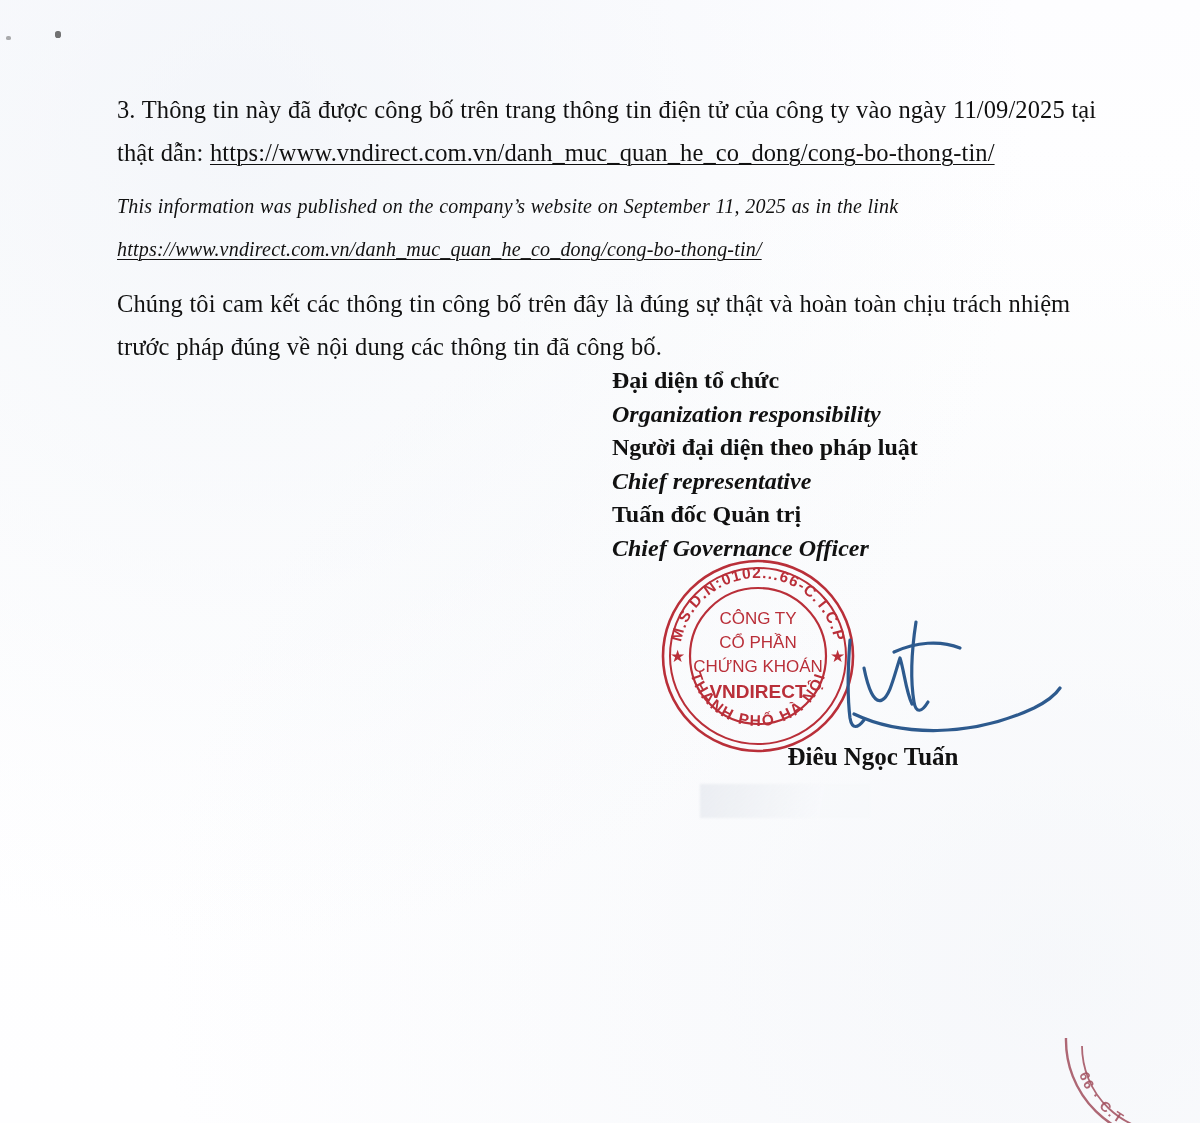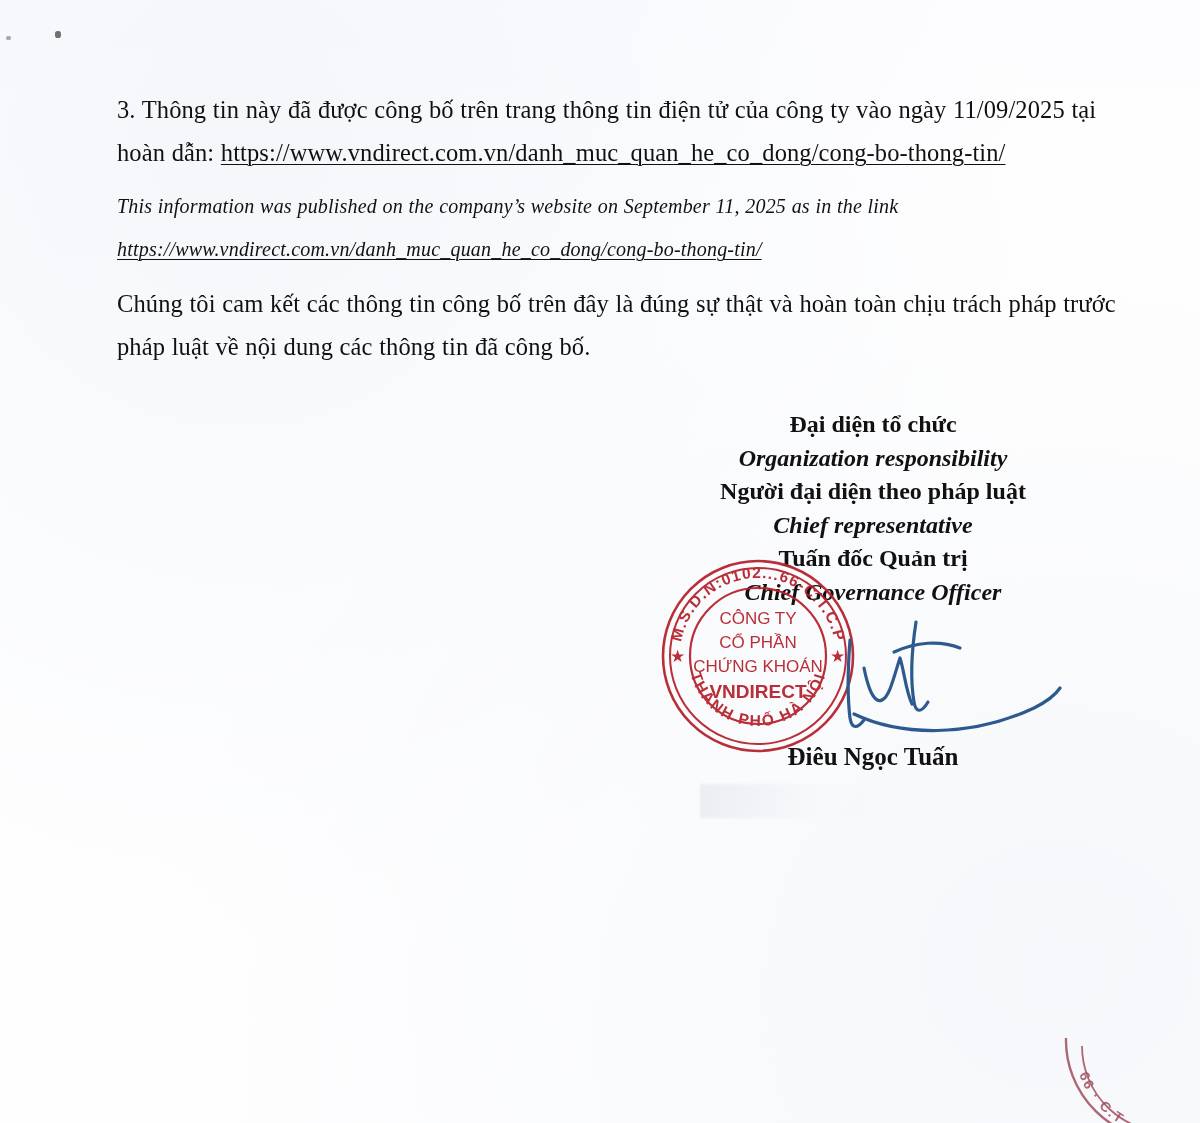--- a/index.html
+++ b/index.html
@@ -67,23 +67,23 @@
     text-underline-offset: 3px;
     text-decoration-thickness: 1.3px;
   }
 
   .para-gap { height: 7px; }
 
   
   .sig-block {
     position: absolute;
     left: 612px;
-    top: 408px;
+    top: 364px;
     width: 522px;
-    text-align: center;
+    text-align: left;
   }
   .sig-line {
     font-size: 24px;
     line-height: 33.5px;
     font-weight: bold;
     white-space: nowrap;
   }
   .sig-line.it {
     font-style: italic;
     font-weight: bold;
@@ -151,33 +151,33 @@
 
   <div class="speck" style="left:55px;  top:31px;  width:6px;  height:7px;"></div>
   <div class="speck" style="left:6px;   top:36px;  width:5px;  height:4px; opacity:.5;"></div>
 
   <div class="ghost-smudge"></div>
 
   <div class="content">
 
     <p class="para">
       <span>3. Thông tin này đã được công bố trên trang thông tin điện tử của công ty vào ngày 11/09/2025 tại</span><br>
-      <span>hoàn dẫn: </span><span class="u-link">https://www.vndirect.com.vn/danh_muc_quan_he_co_dong/cong-bo-thong-tin/</span>
+      <span>thật dẫn: </span><span class="u-link">https://www.vndirect.com.vn/danh_muc_quan_he_co_dong/cong-bo-thong-tin/</span>
     </p>
 
     <div class="para-gap"></div>
 
     <p class="para italic">
       <span>This information was published on the company’s website on September 11, 2025 as in the link</span><br>
       <span class="u-link">https://www.vndirect.com.vn/danh_muc_quan_he_co_dong/cong-bo-thong-tin/</span>
     </p>
 
     <div class="para-gap"></div>
 
-    <p class="para">Chúng tôi cam kết các thông tin công bố trên đây là đúng sự thật và hoàn toàn chịu trách pháp trước pháp luật về nội dung các thông tin đã công bố.</p>
+    <p class="para">Chúng tôi cam kết các thông tin công bố trên đây là đúng sự thật và hoàn toàn chịu trách nhiệm trước pháp đúng về nội dung các thông tin đã công bố.</p>
 
     <div class="para-gap"></div>
 
   </div>
 
   <div class="sig-block">
     <div class="sig-line">Đại diện tổ chức</div>
     <div class="sig-line it">Organization responsibility</div>
     <div class="sig-line">Người đại diện theo pháp luật</div>
     <div class="sig-line it">Chief representative</div>

